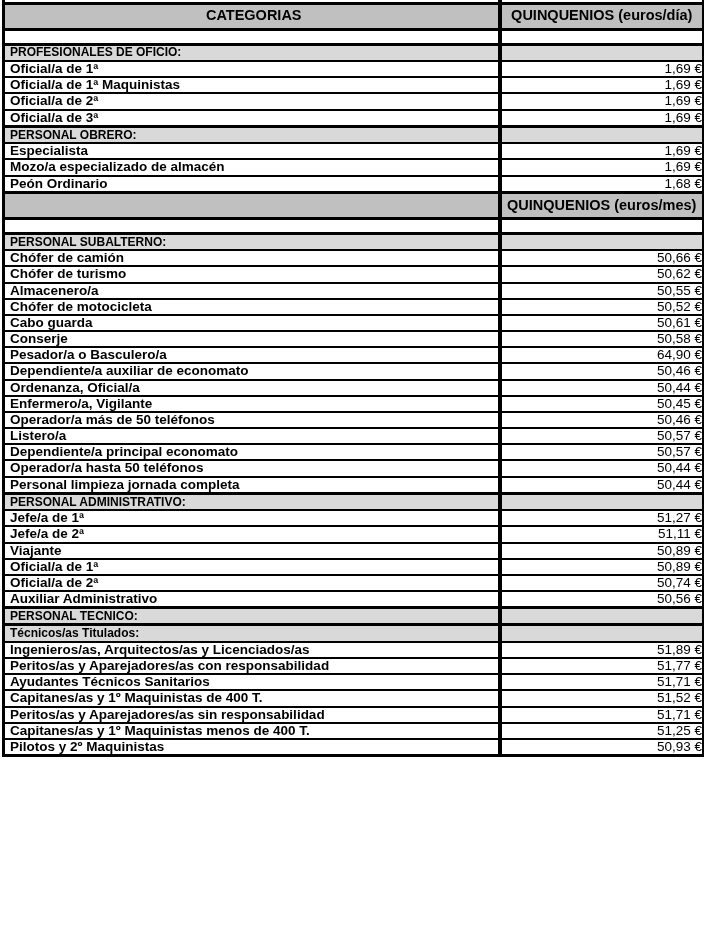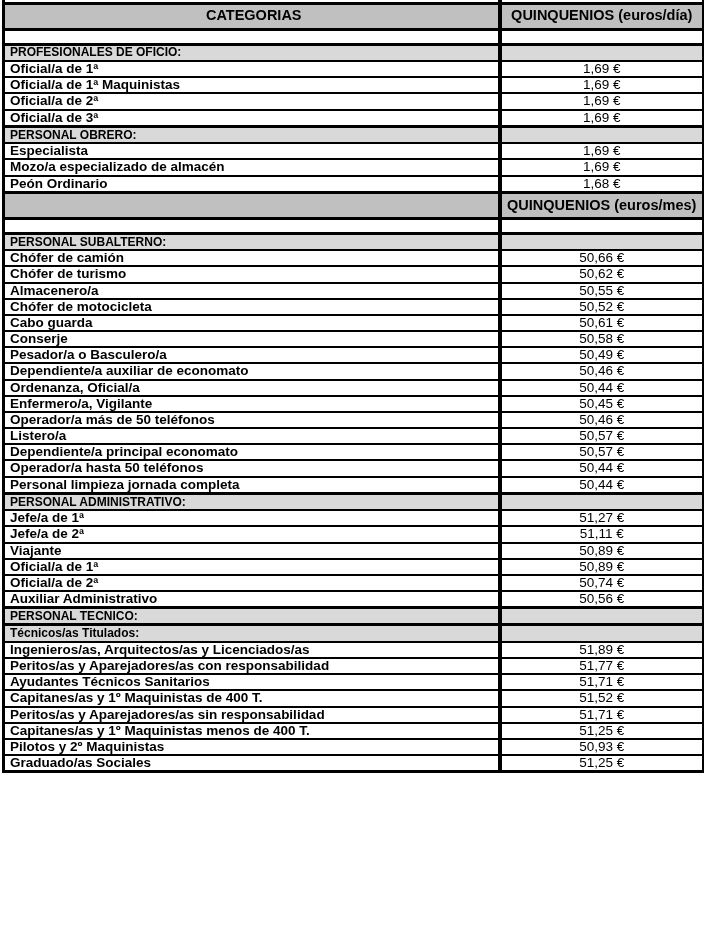--- a/index.html
+++ b/index.html
@@ -31,21 +31,21 @@
     border:2px solid var(--border);
     overflow:hidden;
     white-space:nowrap;
     background:var(--row-bg);
     vertical-align:middle;
     padding:0;
     line-height:1.05;
   }
   td:first-child{border-right-width:4px;font-weight:bold;}
   td.label-cell{text-align:left;padding-left:5px;}
-  td.value-cell{text-align:center;}
+  td.value-cell{text-align:right;}
   tr.spacer td{height:3px;border-top:none;}
   tr.header td{
     background:var(--header-bg);
     font-weight:bold;
     font-size:14.5px;
     height:26px;
     text-align:center;
     border-top-width:3px;
     border-bottom-width:3px;
   }
@@ -151,21 +151,21 @@
         <tr class="data">
           <td class="label-cell">Cabo guarda</td>
           <td class="value-cell">50,61 €</td>
         </tr>
         <tr class="data">
           <td class="label-cell">Conserje</td>
           <td class="value-cell">50,58 €</td>
         </tr>
         <tr class="data">
           <td class="label-cell">Pesador/a o Basculero/a</td>
-          <td class="value-cell">50,49 €</td>
+          <td class="value-cell">64,90 €</td>
         </tr>
         <tr class="data">
           <td class="label-cell">Dependiente/a auxiliar de economato</td>
           <td class="value-cell">50,46 €</td>
         </tr>
         <tr class="data">
           <td class="label-cell">Ordenanza, Oficial/a</td>
           <td class="value-cell">50,44 €</td>
         </tr>
         <tr class="data">
@@ -248,20 +248,16 @@
           <td class="label-cell">Peritos/as y Aparejadores/as sin responsabilidad</td>
           <td class="value-cell">51,71 €</td>
         </tr>
         <tr class="data">
           <td class="label-cell">Capitanes/as y 1º Maquinistas menos de 400 T.</td>
           <td class="value-cell">51,25 €</td>
         </tr>
         <tr class="data">
           <td class="label-cell">Pilotos y 2º Maquinistas</td>
           <td class="value-cell">50,93 €</td>
-        </tr>
-        <tr class="data">
-          <td class="label-cell">Graduado/as Sociales</td>
-          <td class="value-cell">51,25 €</td>
         </tr>
       </tbody>
   </table>
 </div>
 
 </body></html>

